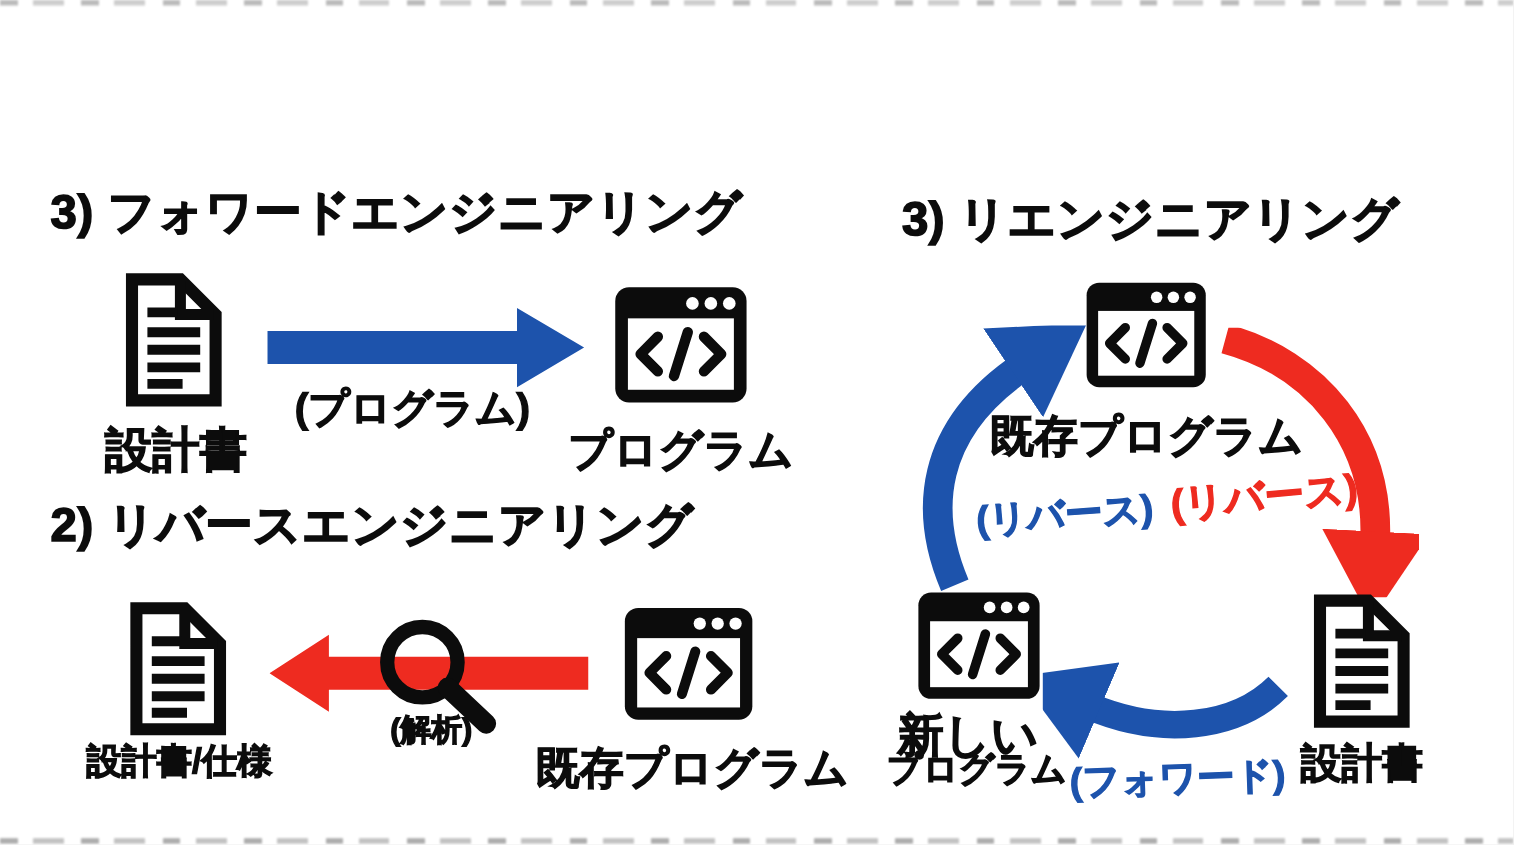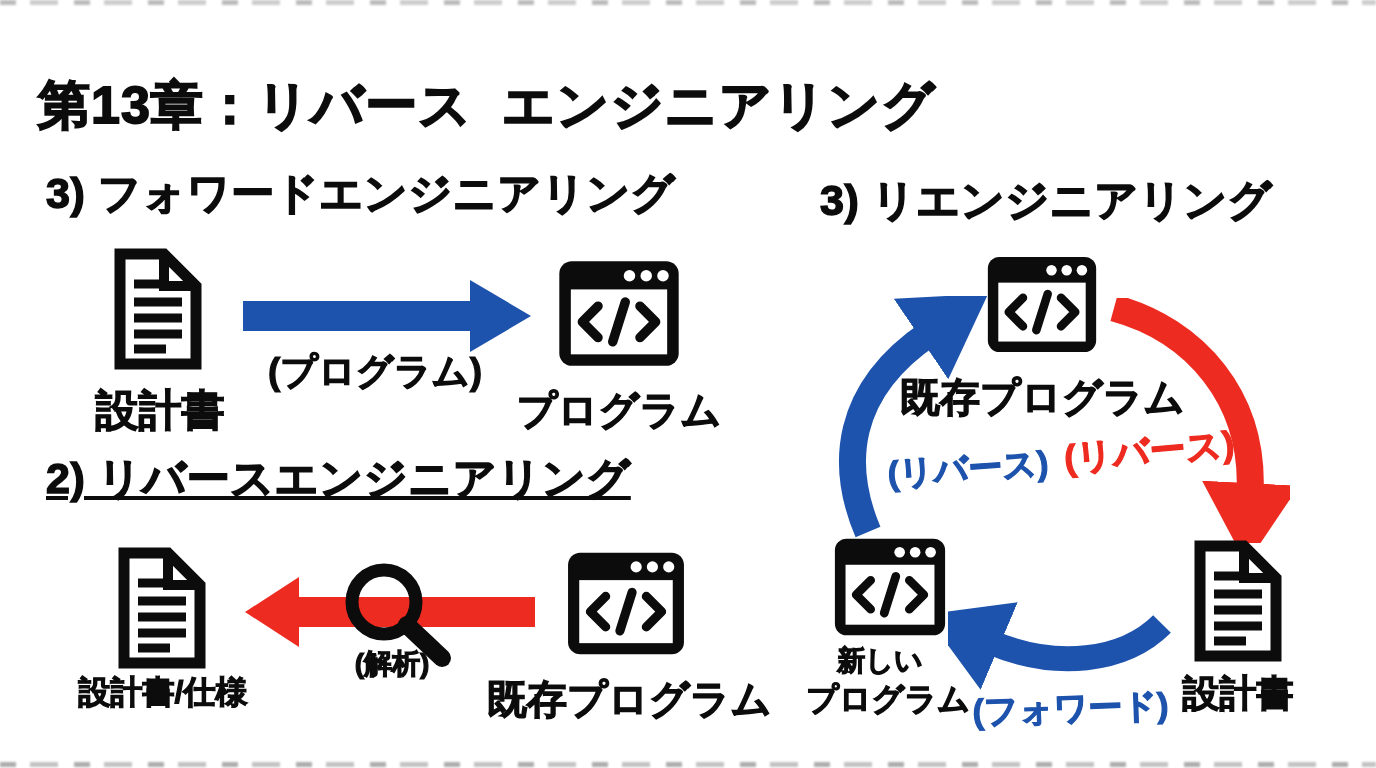--- a/index.html
+++ b/index.html
@@ -15,21 +15,21 @@
   .jp{
     font-weight:bold;
     -webkit-text-stroke:1.2px currentColor;
     white-space:nowrap;
     line-height:1.15;
   }
   .title1{left:38px;top:12px;font-size:52px;letter-spacing:2px;-webkit-text-stroke:1.8px currentColor;}
   .title2{left:38px;top:76px;font-size:52px;letter-spacing:1px;word-spacing:14px;-webkit-text-stroke:1.8px currentColor;}
   .heading{font-size:43px;letter-spacing:0.5px;-webkit-text-stroke:1.5px currentColor;}
   .h1{left:46px;top:169px;}
-  .h2{left:46px;top:454px;text-decoration:underline;}
+  .h2{left:46px;top:454px;}
   .h3{left:820px;top:176px;}
   .label{text-align:center;}
   .blue-t{color:var(--blue,#1d53ac);}
   .red-t{color:var(--red,#ee2b20);}
   .arc-blue{stroke:var(--blue,#1d53ac);}
   .arc-red{stroke:var(--red,#ee2b20);}
   .fill-blue{fill:var(--blue,#1d53ac);}
   .fill-red{fill:var(--red,#ee2b20);}
   .artifact{
     left:0;width:1376px;height:5px;opacity:.45;
@@ -76,21 +76,20 @@
       </marker>
       <marker id="ah-red" markerWidth="3.2" markerHeight="3.6" refX="0.4" refY="1.8" orient="auto">
         <polygon points="0 0, 3 1.8, 0 3.6" fill="var(--red,#ee2b20)"></polygon>
       </marker>
     </defs>
   </svg>
 
   <div class="abs artifact top"></div>
   <div class="abs artifact bottom"></div>
 
-  <div class="abs jp title2">第13章：リバース エンジニアリング</div>
 
   <div>
     <div class="abs jp heading h1">3) フォワードエンジニアリング</div>
 
     <svg class="abs" style="left:106px;top:246px" width="100" height="126">
       <use href="#icon-doc"></use>
     </svg>
     <div class="abs jp label" style="left:50px;top:386px;width:220px;font-size:43px">設計書</div>
 
     <svg class="abs" style="left:243px;top:280px" width="290" height="74">
@@ -142,21 +141,21 @@
     <div class="abs jp label blue-t" style="left:886px;top:449px;width:164px;font-size:34px;transform:rotate(-4deg)">(リバース)</div>
 
     <svg class="abs" style="left:1100px;top:298px" width="190" height="245">
       <path class="arc-red" d="M 14 10 C 95 32, 155 100, 150 196" fill="none" stroke-width="27" marker-end="url(#ah-red)"></path>
     </svg>
     <div class="abs jp label red-t" style="left:1064px;top:431px;width:158px;font-size:36px;transform:rotate(-5deg)">(リバース)</div>
 
     <svg class="abs" style="left:832px;top:534px" width="116" height="106">
       <use href="#icon-code"></use>
     </svg>
-    <div class="abs jp label" style="left:780px;top:645px;width:200px;font-size:28px">新しい</div>
+    <div class="abs jp label" style="left:780px;top:645px;width:200px;font-size:42px">新しい</div>
     <div class="abs jp label" style="left:788px;top:681px;width:200px;font-size:32px">プログラム</div>
 
     <svg class="abs" style="left:948px;top:600px" width="228" height="95">
       <path class="arc-blue" d="M 214 24 C 176 62, 108 70, 42 42" fill="none" stroke-width="25" marker-end="url(#ah-blue2)"></path>
     </svg>
     <div class="abs jp label blue-t" style="left:953px;top:689px;width:235px;font-size:34px;transform:rotate(-2deg)">(フォワード)</div>
 
     <svg class="abs" style="left:1186px;top:538px" width="100" height="126">
       <use href="#icon-doc"></use>
     </svg>

